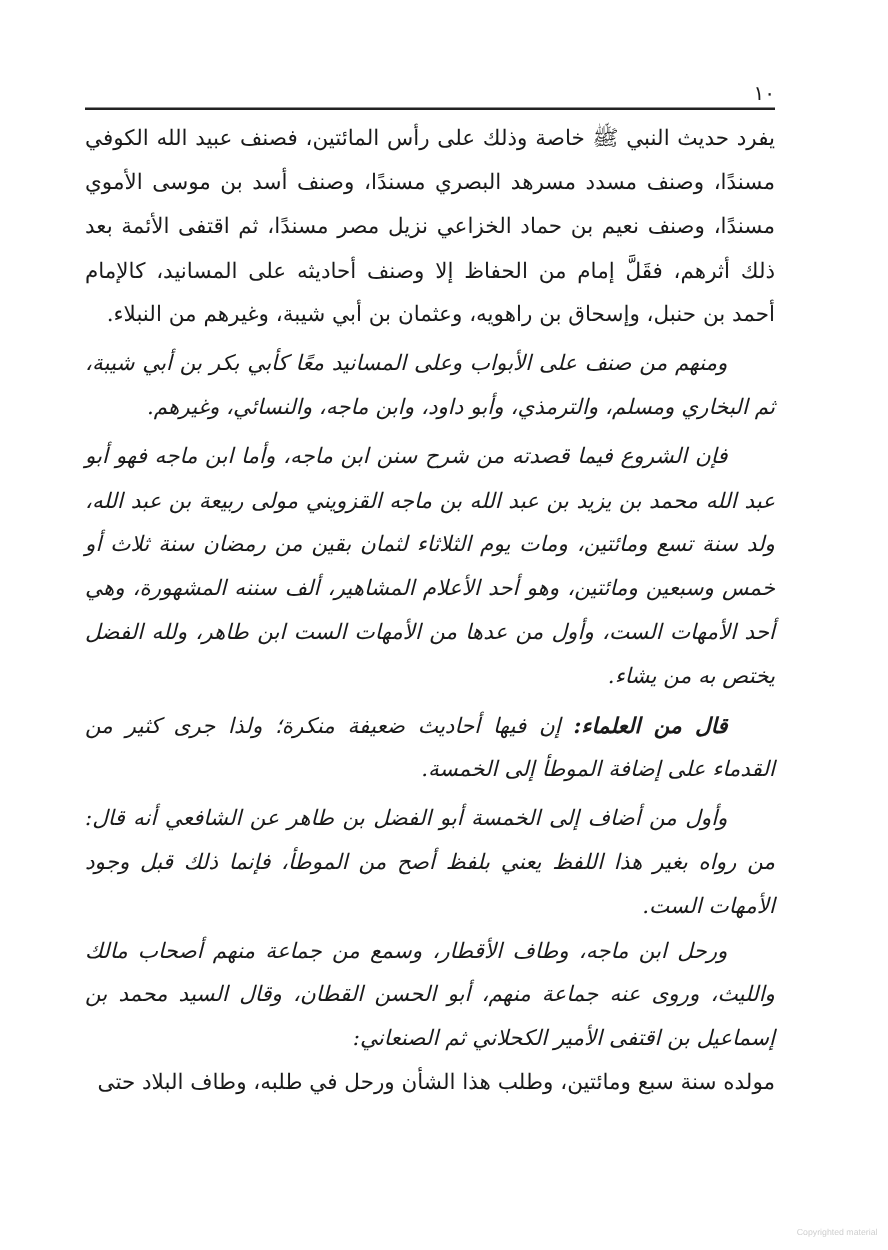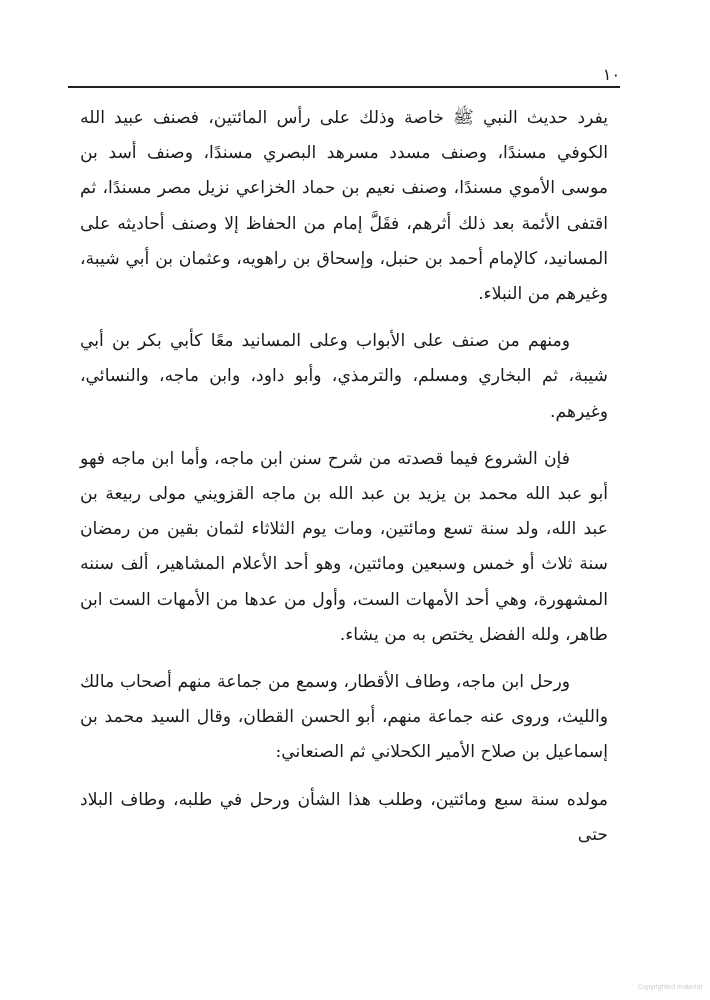--- a/index.html
+++ b/index.html
@@ -4,38 +4,40 @@
 <style>
   html, body { margin:0; padding:0; background:#ffffff; }
   body { width:710px; height:1000px; position:relative; overflow:hidden; }
   .page { position:absolute; left:68px; top:58px; width:552px; direction:rtl;
           font-family:"DejaVu Serif", "Liberation Serif", serif; color:#1a1a1a; }
   .header { display:flex; justify-content:space-between; align-items:flex-end;
             height:26px; border-bottom:2px solid #222; padding-bottom:2px; }
   .header .title { font-size:16.5px; font-weight:bold; }
   .header .pnum { font-size:16px; padding-left:2px;margin-top:12px; }
   .body { margin-top:6px; font-size:17.2px; line-height:35.2px; text-align:justify; text-align-last:right; }
-  .body p { margin:12px; }
-  .indent { text-indent:38px; }
+  .body p { margin:0; }
+  .indent { text-indent:38px;font-style:italic; }
   .bold { font-weight:bold; }
   .gap { margin-top:4px !important; }
   .quote { padding-right:38px; }
   .watermark { position:absolute; right:8px; bottom:10px; font-family:"Liberation Sans", sans-serif;
                font-size:7px; color:#cfcfcf; }
 </style>
 </head>
 <body>
 
 <div class="page">
   <div class="header">
     <span class="pnum">١٠</span>
   </div>
 
   <div class="body">
     <p>يفرد حديث النبي ﷺ خاصة وذلك على رأس المائتين، فصنف عبيد الله الكوفي مسندًا، وصنف مسدد مسرهد البصري مسندًا، وصنف أسد بن موسى الأموي مسندًا، وصنف نعيم بن حماد الخزاعي نزيل مصر مسندًا، ثم اقتفى الأئمة بعد ذلك أثرهم، فقَلَّ إمام من الحفاظ إلا وصنف أحاديثه على المسانيد، كالإمام أحمد بن حنبل، وإسحاق بن راهويه، وعثمان بن أبي شيبة، وغيرهم من النبلاء.</p>
     <p class="indent gap">ومنهم من صنف على الأبواب وعلى المسانيد معًا كأبي بكر بن أبي شيبة، ثم البخاري ومسلم، والترمذي، وأبو داود، وابن ماجه، والنسائي، وغيرهم.</p>
     <p class="indent gap">فإن الشروع فيما قصدته من شرح سنن ابن ماجه، وأما ابن ماجه فهو أبو عبد الله محمد بن يزيد بن عبد الله بن ماجه القزويني مولى ربيعة بن عبد الله، ولد سنة تسع ومائتين، ومات يوم الثلاثاء لثمان بقين من رمضان سنة ثلاث أو خمس وسبعين ومائتين، وهو أحد الأعلام المشاهير، ألف سننه المشهورة، وهي أحد الأمهات الست، وأول من عدها من الأمهات الست ابن طاهر، ولله الفضل يختص به من يشاء.</p>
-    <p class="indent">ورحل ابن ماجه، وطاف الأقطار، وسمع من جماعة منهم أصحاب مالك والليث، وروى عنه جماعة منهم، أبو الحسن القطان، وقال السيد محمد بن إسماعيل بن صلاح الأمير الكحلاني ثم الصنعاني:</p>
+    <p class="indent gap"><span class="bold">قال من العلماء:</span><span> إن فيها أحاديث ضعيفة منكرة؛ ولذا جرى كثير من القدماء على إضافة الموطأ إلى الخمسة.</span></p>
+    <p class="indent gap">وأول من أضاف إلى الخمسة أبو الفضل بن طاهر عن الشافعي أنه قال: من رواه بغير هذا اللفظ يعني بلفظ أصح من الموطأ، فإنما ذلك قبل وجود الأمهات الست.</p>
+    <p class="indent">ورحل ابن ماجه، وطاف الأقطار، وسمع من جماعة منهم أصحاب مالك والليث، وروى عنه جماعة منهم، أبو الحسن القطان، وقال السيد محمد بن إسماعيل بن اقتفى الأمير الكحلاني ثم الصنعاني:</p>
     <p>مولده سنة سبع ومائتين، وطلب هذا الشأن ورحل في طلبه، وطاف البلاد حتى</p>
   </div>
 </div>
 
 <div class="watermark">Copyrighted material</div>
 
 </body></html>

